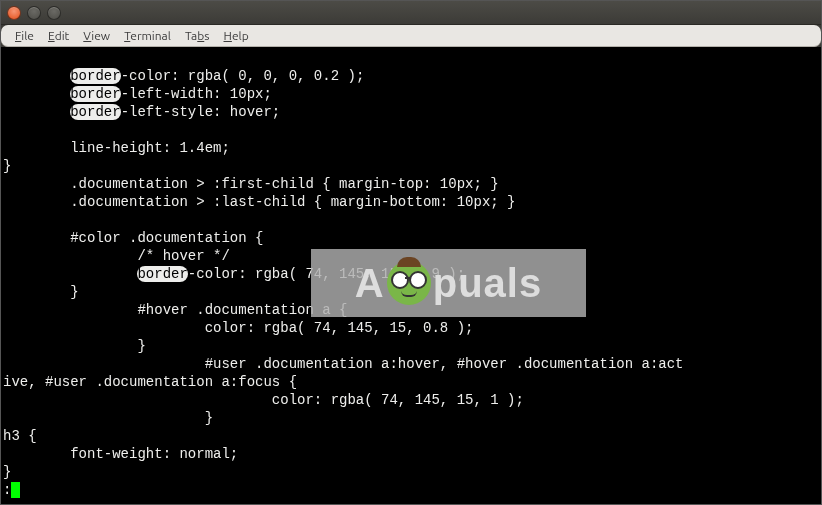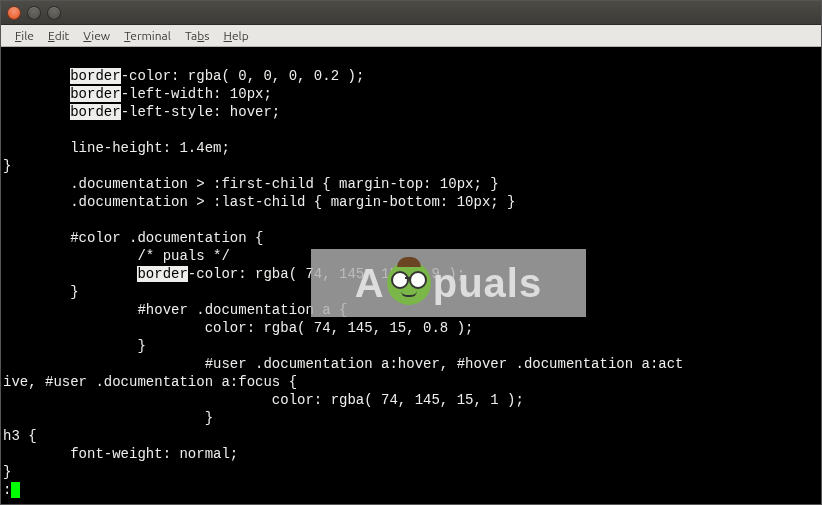--- a/index.html
+++ b/index.html
@@ -35,20 +35,21 @@
     .menubar {
       height: 22px;
       background: #e9e7e3;
       display: flex;
       align-items: center;
       padding: 0 8px;
       gap: 2px;
       font-size: 12px;
       color: #3c3c3c;
       border-bottom: 1px solid #b3b0a9;
+      border-radius: 7px;
     }
     .menu-item {
       padding: 2px 6px;
       cursor: default;
     }
     .menu-item .ul { text-decoration: underline; }
     .terminal {
       background: #000;
       color: #eeeeec;
       font-family: "Liberation Mono", "DejaVu Sans Mono", "Courier New", monospace;
@@ -56,20 +57,21 @@
       line-height: 18px;
       padding: 2px 2px;
       height: calc(505px - 24px - 22px);
       white-space: pre;
       position: relative;
       overflow: hidden;
     }
     .hl {
       background: #eeeeec;
       color: #000;
+      border-radius: 8px;
     }
     .cursor {
       display: inline-block;
       width: 9px;
       height: 16px;
       background: #00ff00;
       vertical-align: text-bottom;
     }
     .watermark {
       position: absolute;
@@ -152,21 +154,21 @@
 <span>        <span class="hl">border</span><span>-color: rgba( 0, 0, 0, 0.2 );</span></span>
 <span>        <span class="hl">border</span><span>-left-width: 10px;</span></span>
 <span>        <span class="hl">border</span><span>-left-style: hover;</span></span>
 <span></span>
 <span>        line-height: 1.4em;</span>
 <span>}</span>
 <span>        .documentation &gt; :first-child { margin-top: 10px; }</span>
 <span>        .documentation &gt; :last-child { margin-bottom: 10px; }</span>
 <span></span>
 <span>        #color .documentation {</span>
-<span>                /* puals */</span>
+<span>                /* hover */</span>
 <span><span>                </span><span class="hl">border</span><span>-color: rgba( 74, 145, 15, 0.9 );</span></span>
 <span>        }</span>
 <span>                #hover .documentation a {</span>
 <span>                        color: rgba( 74, 145, 15, 0.8 );</span>
 <span>                }</span>
 <span>                        #user .documentation a:hover, #hover .documentation a:act</span>
 <span>ive, #user .documentation a:focus {</span>
 <span>                                color: rgba( 74, 145, 15, 1 );</span>
 <span>                        }</span>
 <span>h3 {</span>

